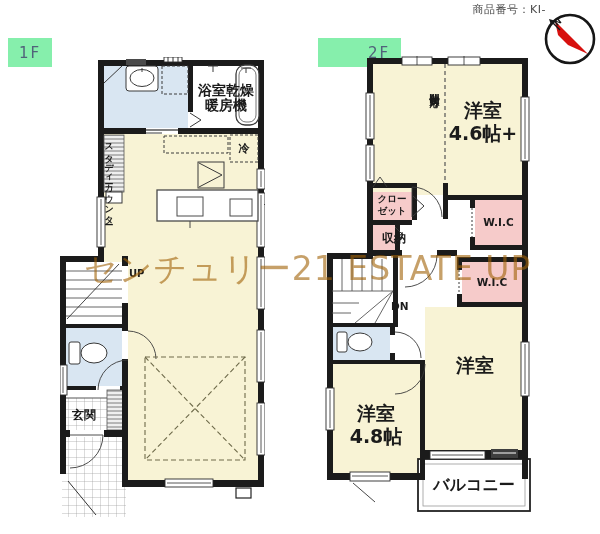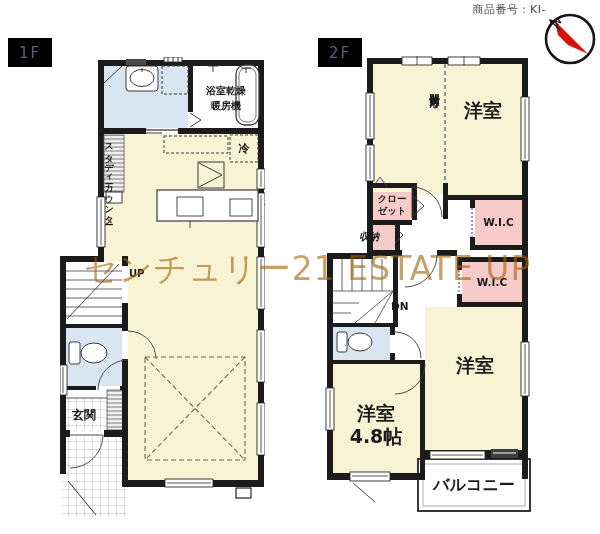--- a/index.html
+++ b/index.html
@@ -1,20 +1,20 @@
 <!DOCTYPE html>
 <html><head>
 <meta charset="utf-8">
 <style>
   html,body{margin:0;padding:0;}
   body{width:600px;height:534px;background:#fff;position:relative;
        font-family:"DejaVu Sans","Liberation Sans",sans-serif;overflow:hidden;}
   .stage{position:absolute;left:0;top:0;width:600px;height:534px;background:#fff;}
   .product-no{position:absolute;top:2px;right:54px;font-size:11px;color:#4a4a4a;letter-spacing:.5px;}
-  .floor-tag{position:absolute;width:44px;height:29px;background:#000000;color:#51627a;
+  .floor-tag{position:absolute;width:44px;height:29px;background:#86efac;color:#51627a;
              display:flex;align-items:center;justify-content:center;font-size:15px;letter-spacing:2px;}
   .plan{position:absolute;}
   .plan svg{position:absolute;left:0;top:0;}
   .lbl{position:absolute;color:#1b1b1b;font-weight:700;text-align:center;z-index:5;}
   .lbl div{white-space:nowrap;}
   .vcol{position:absolute;writing-mode:vertical-lr;text-orientation:mixed;color:#1b1b1b;
         font-weight:700;z-index:5;display:flex;}
   .vcol div{white-space:nowrap;}
   .vone{position:absolute;writing-mode:vertical-rl;text-orientation:mixed;color:#1b1b1b;
         font-weight:700;z-index:5;white-space:nowrap;}
@@ -33,21 +33,21 @@
     <circle cx="27" cy="28" r="24" fill="#fff" stroke="#161616" stroke-width="2.6"></circle>
     <polygon points="12,10 45,43 25,34 15,24" fill="#d7100e"></polygon>
     <line x1="17" y1="19" x2="8" y2="10" stroke="#161616" stroke-width="1.4"></line>
     <polygon points="6,8 13,10 8,14" fill="#161616"></polygon>
     <text x="12" y="16" font-size="8" font-weight="bold" fill="#161616" transform="rotate(-40 12 13)">N</text>
   </svg>
 
   <div class="floor-tag" style="left:8px;top:38px;">
     <span>1F</span>
   </div>
-  <div class="floor-tag" style="left:318px;top:38px;">
+  <div class="floor-tag" style="left:318px;top:38px;padding-left:39px;">
     <span>2F</span>
   </div>
 
   <div class="plan" id="plan1" style="left:60px;top:57px;width:205px;height:465px;">
     <svg width="205" height="465" viewBox="0 0 205 465">
       <defs>
         <pattern id="grid8" width="8" height="8" patternUnits="userSpaceOnUse">
           <rect width="8" height="8" fill="#fff"></rect>
           <path d="M8 0H0V8" fill="none" stroke="#9a9a9a" stroke-width="0.7"></path>
         </pattern>
@@ -180,21 +180,21 @@
           <line x1="185" y1="300" x2="85" y2="403"></line>
         </g>
         <g stroke="#333">
           <line x1="108" y1="0" x2="108" y2="5"></line>
             <line x1="113" y1="0" x2="113" y2="5"></line>
             <line x1="118" y1="0" x2="118" y2="5"></line>
         </g>
       </g>
     </svg>
 
-    <div class="lbl" style="left:135px;top:26px;width:62px;font-size:10px;line-height:15px;">
+    <div class="lbl" style="left:135px;top:26px;width:62px;font-size:14px;line-height:15px;">
       <div>浴室乾燥</div>
       <div>暖房機</div>
     </div>
     <div class="lbl" style="left:170px;top:84px;width:28px;font-size:11px;">冷</div>
     <div class="vcol" style="left:44px;top:80px;font-size:9px;line-height:10px;">
       <div>スタディー</div>
       <div>カウンター</div>
     </div>
     <div class="lbl" style="left:69px;top:211px;font-size:10px;">UP</div>
     <div class="lbl" style="left:8px;top:350px;width:32px;font-size:12px;">玄関</div>
@@ -307,26 +307,27 @@
         </g>
         <path d="M112,200 A32,32 0 0 1 80,232" stroke-width="0.9"></path>
         <path d="M100,309 A30,30 0 0 1 70,339" stroke-width="0.9"></path>
         <line x1="28" y1="428" x2="50" y2="447" stroke="#333" stroke-width="0.9"></line>
       </g>
     </svg>
 
     <div class="vone" style="left:102px;top:30px;font-size:10px;letter-spacing:1px;">間仕切対応可</div>
     <div class="lbl" style="left:108px;top:44px;width:100px;font-size:19px;line-height:23px;">
       <div>洋室</div>
+      <div>4.6帖+</div>
     </div>
     <div class="lbl" style="left:47px;top:138px;width:40px;font-size:9.5px;line-height:12px;">
       <div>クロー</div>
       <div>ゼット</div>
     </div>
-    <div class="lbl" style="left:29px;top:175px;width:30px;font-size:10px;font-style:italic;">収納</div>
+    <div class="lbl" style="left:54px;top:175px;width:30px;font-size:12px;">収納</div>
     <div class="lbl" style="left:150px;top:161px;width:47px;font-size:10.5px;">W.I.C</div>
     <div class="lbl" style="left:137px;top:221px;width:60px;font-size:10.5px;">W.I.C</div>
     <div class="lbl" style="left:66px;top:245px;font-size:10.5px;">DN</div>
     <div class="lbl" style="left:110px;top:299px;width:80px;font-size:19px;line-height:23px;">
       <div>洋室</div>
     </div>
     <div class="lbl" style="left:15px;top:347px;width:72px;font-size:19px;line-height:23px;">
       <div>洋室</div>
       <div>4.8帖</div>
     </div>

